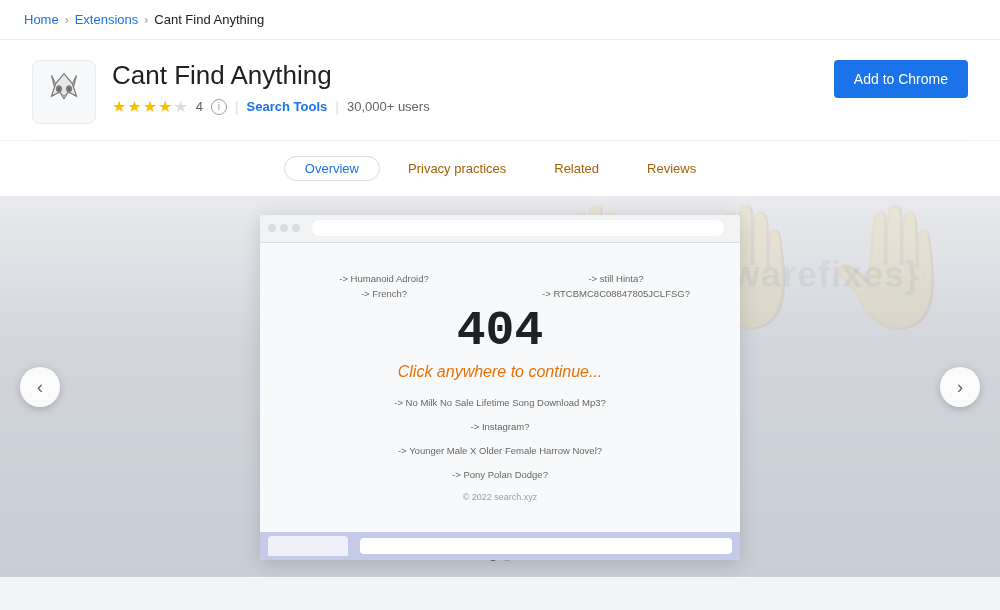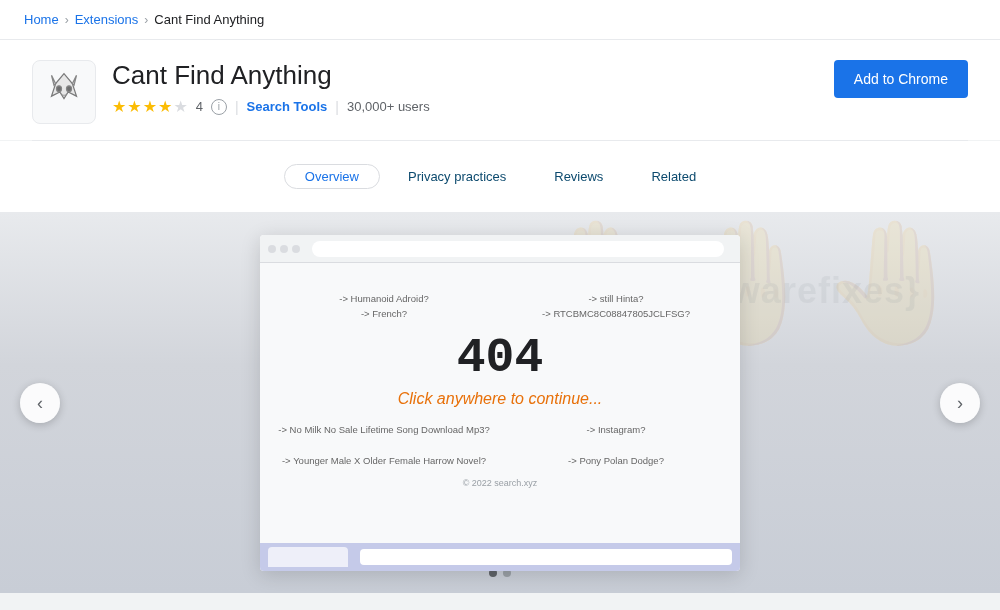--- a/index.html
+++ b/index.html
@@ -237,21 +237,21 @@
     .page-404 {
       text-align: center;
       padding: 10px 0;
     }
     .search-queries {
       display: grid;
       grid-template-columns: 1fr 1fr;
       gap: 4px 16px;
       font-size: 10px;
       color: #5f6368;
-      margin-bottom: 15px;
+      margin-bottom: 8px;
     }
     .search-query {
       font-size: 9.5px;
       color: #666;
     }
     .error-404 {
       font-size: 48px;
       font-weight: 700;
       color: #202124;
       line-height: 1;
@@ -259,22 +259,22 @@
       font-family: Liberation Mono, monospace;
     }
     .continue-text {
       color: #e8710a;
       font-size: 16px;
       font-style: italic;
       margin: 4px 0 16px;
     }
     .bottom-queries {
       display: grid;
-      grid-template-columns: 1fr 1fr;
-      gap: 20px 16px;
+      grid-template-columns: 1fr;
+      gap: 13px 16px;
     }
     .copyright-text {
       font-size: 9px;
       color: #9aa0a6;
       text-align: center;
       margin-top: 12px;
     }
     .screenshot-footer {
       background: #c5cae9;
       height: 28px;
@@ -338,25 +338,25 @@
       padding: 4px 20px;
       font-size: 13px;
       color: #1a73e8;
       cursor: pointer;
       background: #fff;
       margin: 0 4px;
     }
     .tab-plain {
       padding: 8px 20px;
       font-size: 13px;
-      color: #0c4a6e;
+      color: #a16207;
       cursor: pointer;
       background: transparent;
       border: none;
-      margin: 16px 4px;
+      margin: 8px 4px;
     }
   </style>
 </head>
 <body>
 
 <div class="top-nav">
   <nav class="breadcrumb">
     <a href="#">Home</a>
     <span class="breadcrumb-sep">›</span>
     <a href="#">Extensions</a>
@@ -400,22 +400,22 @@
     </div>
   </div>
   <button class="add-chrome-btn">Add to Chrome</button>
 </div>
 
 <div class="divider"></div>
 
 <div class="tabs-container">
   <button class="tab-pill">Overview</button>
   <button class="tab-plain">Privacy practices</button>
+  <button class="tab-plain">Related</button>
   <button class="tab-plain">Reviews</button>
-  <button class="tab-plain">Related</button>
 </div>
 
 <div class="screenshot-area">
 
   <div class="watermark-hand" style="position:absolute;right:30px;top:0;opacity:0.10;font-size:120px;">🤚🤚🤚</div>
   <div class="watermark" style="right:80px;top:60px;font-size:36px;letter-spacing:1px;">{malwarefixes}</div>
 
   <div class="nav-arrow left">
     <span>‹</span>
   </div>

